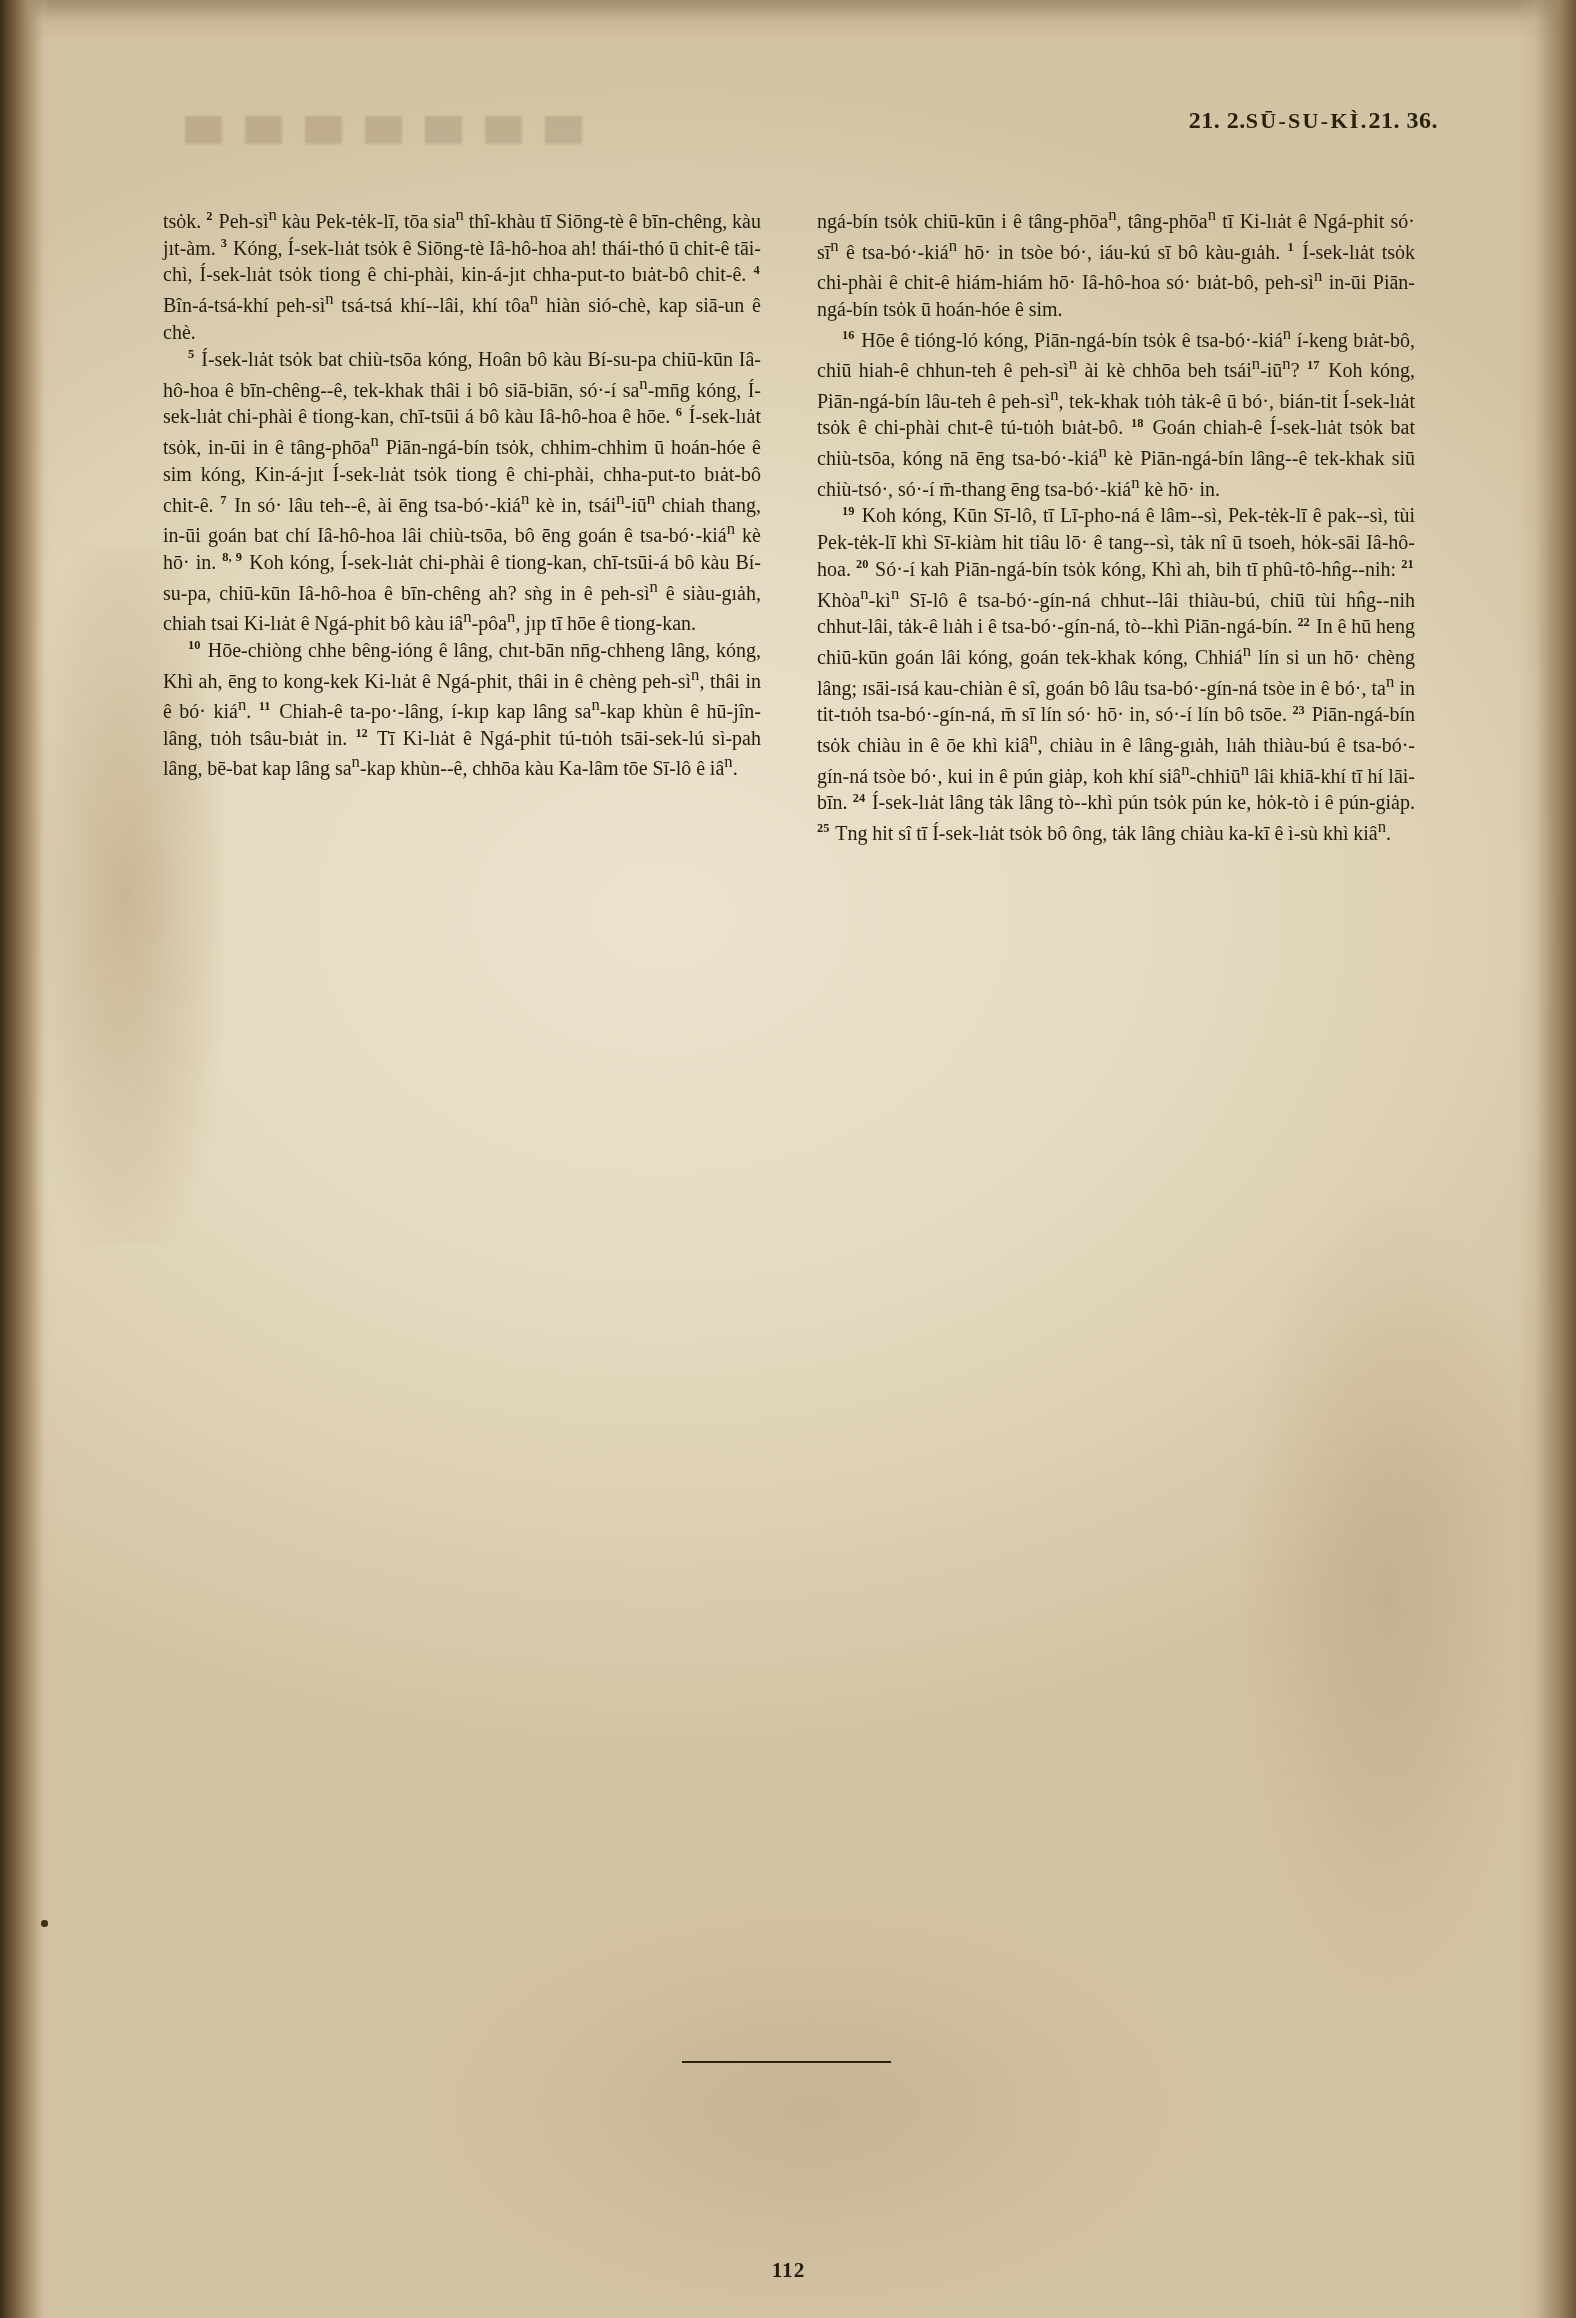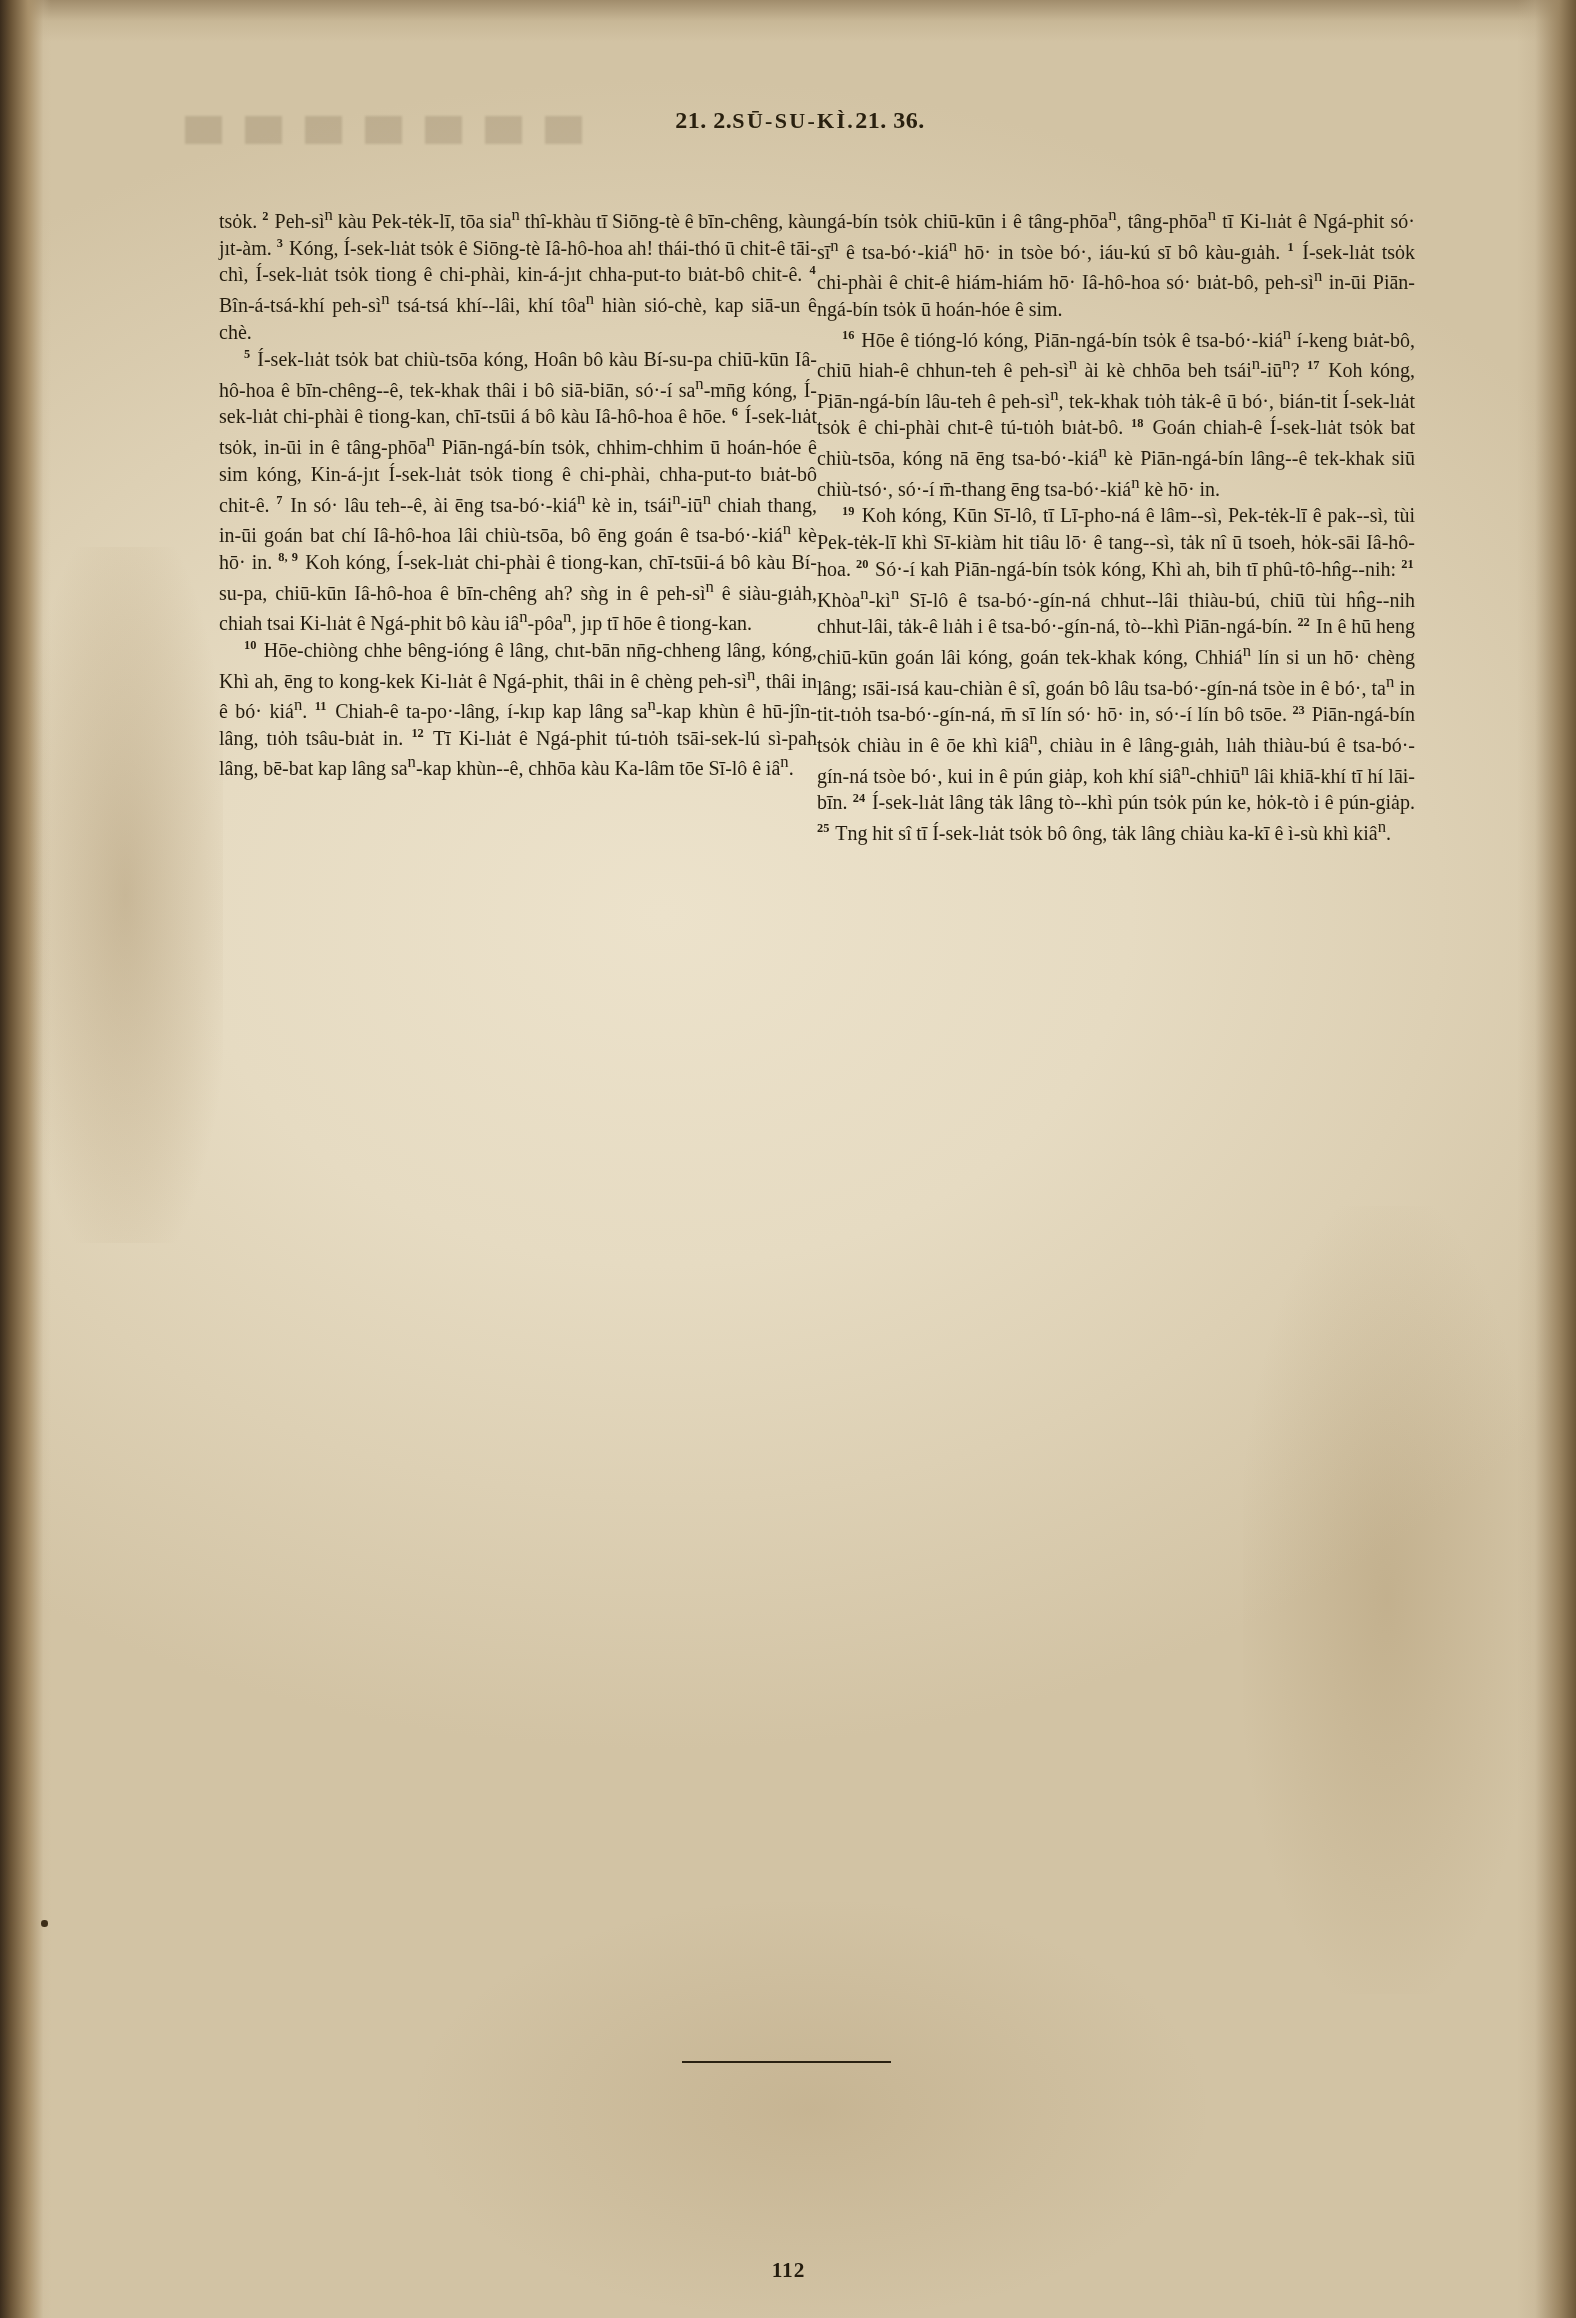--- a/index.html
+++ b/index.html
@@ -61,21 +61,21 @@
   }
 
   
   .header {
     position: absolute;
     left: 162px;
     right: 139px;
     top: 107px;
     display: flex;
     align-items: baseline;
-    justify-content: center;
+    justify-content: flex-end;
     color: #29200f;
   }
   .hdr-side {
     font-size: 24px;
     font-weight: bold;
     letter-spacing: 0.5px;
     white-space: nowrap;
   }
   .hdr-title {
     font-size: 22px;
@@ -84,21 +84,21 @@
     white-space: nowrap;
   }
 
   
   .columns {
     position: absolute;
     left: 163px;
     top: 204px;
     width: 1252px;
     display: flex;
-    justify-content: flex-end;
+    justify-content: space-between;
   }
   .col {
     width: 598px;
     color: #241c0e;
     font-size: 20px;
     line-height: 1.345;
     text-align: justify;
     text-justify: inter-word;
     -webkit-hyphens: none;
     hyphens: none;

